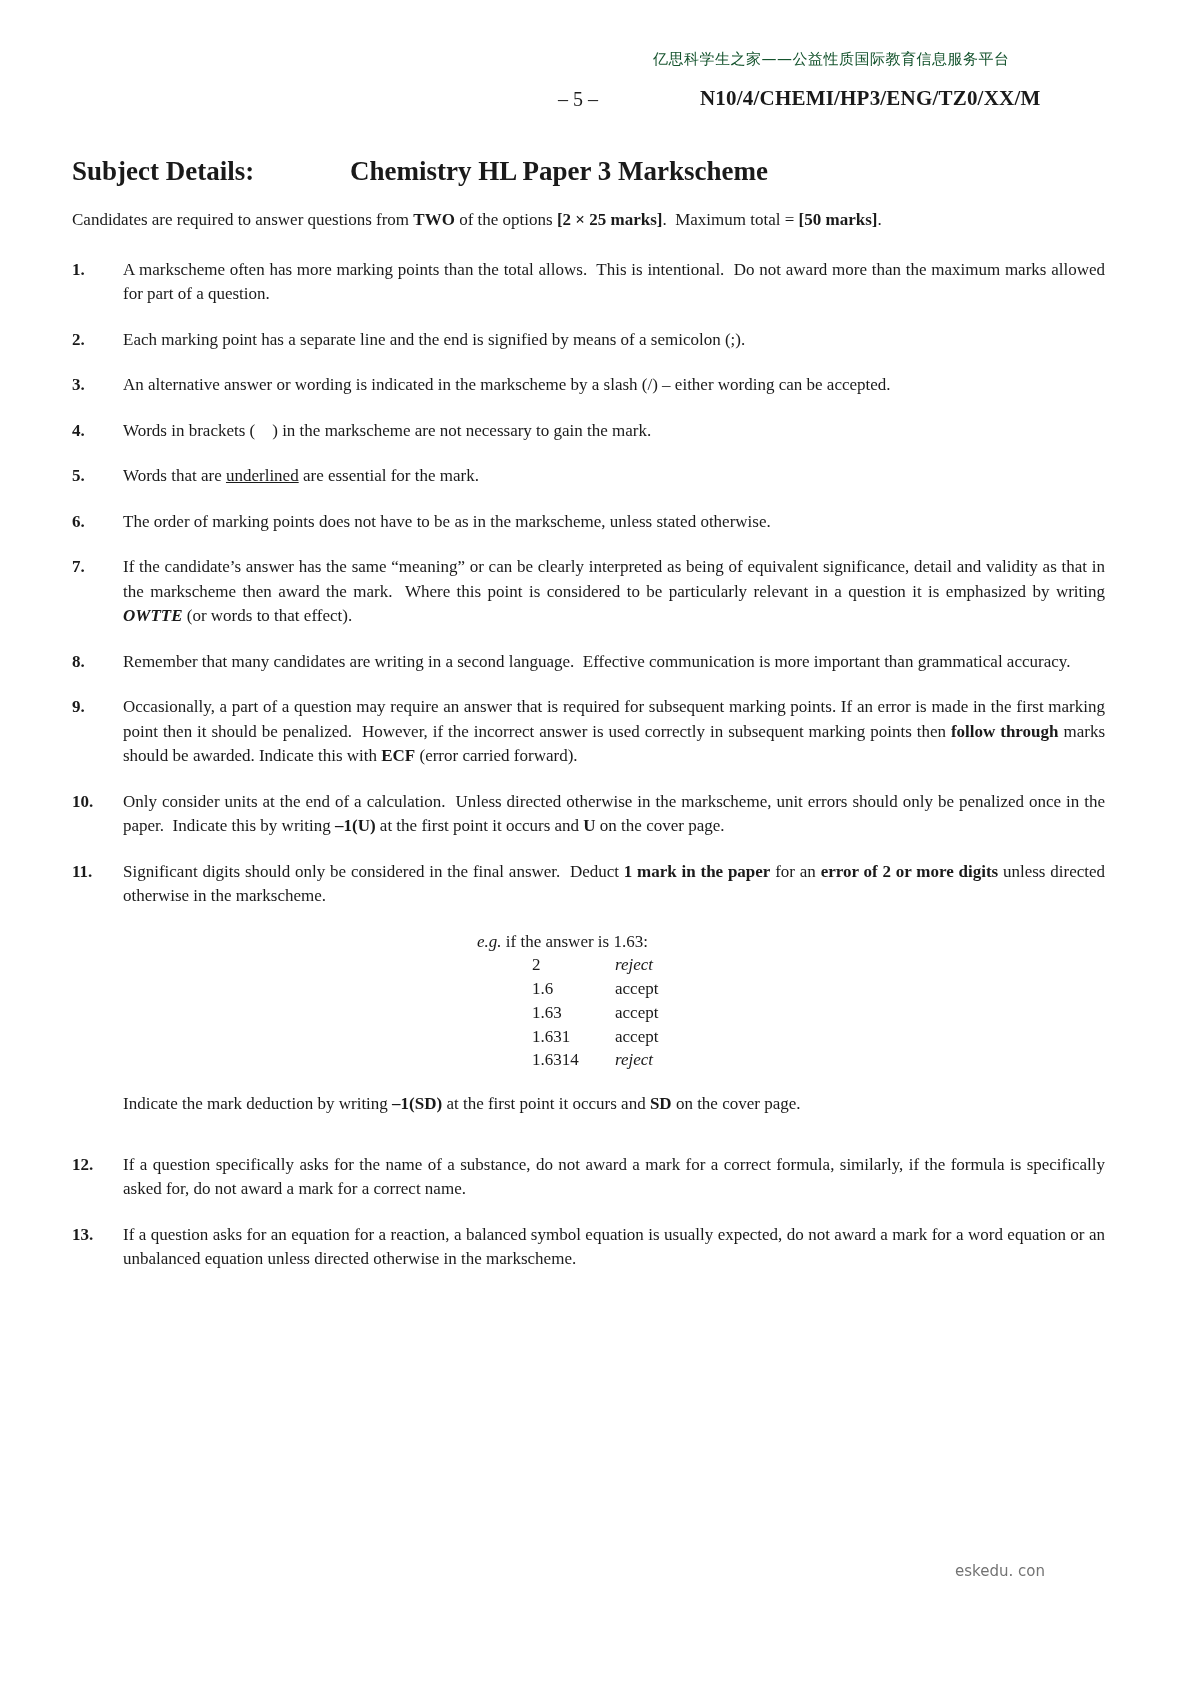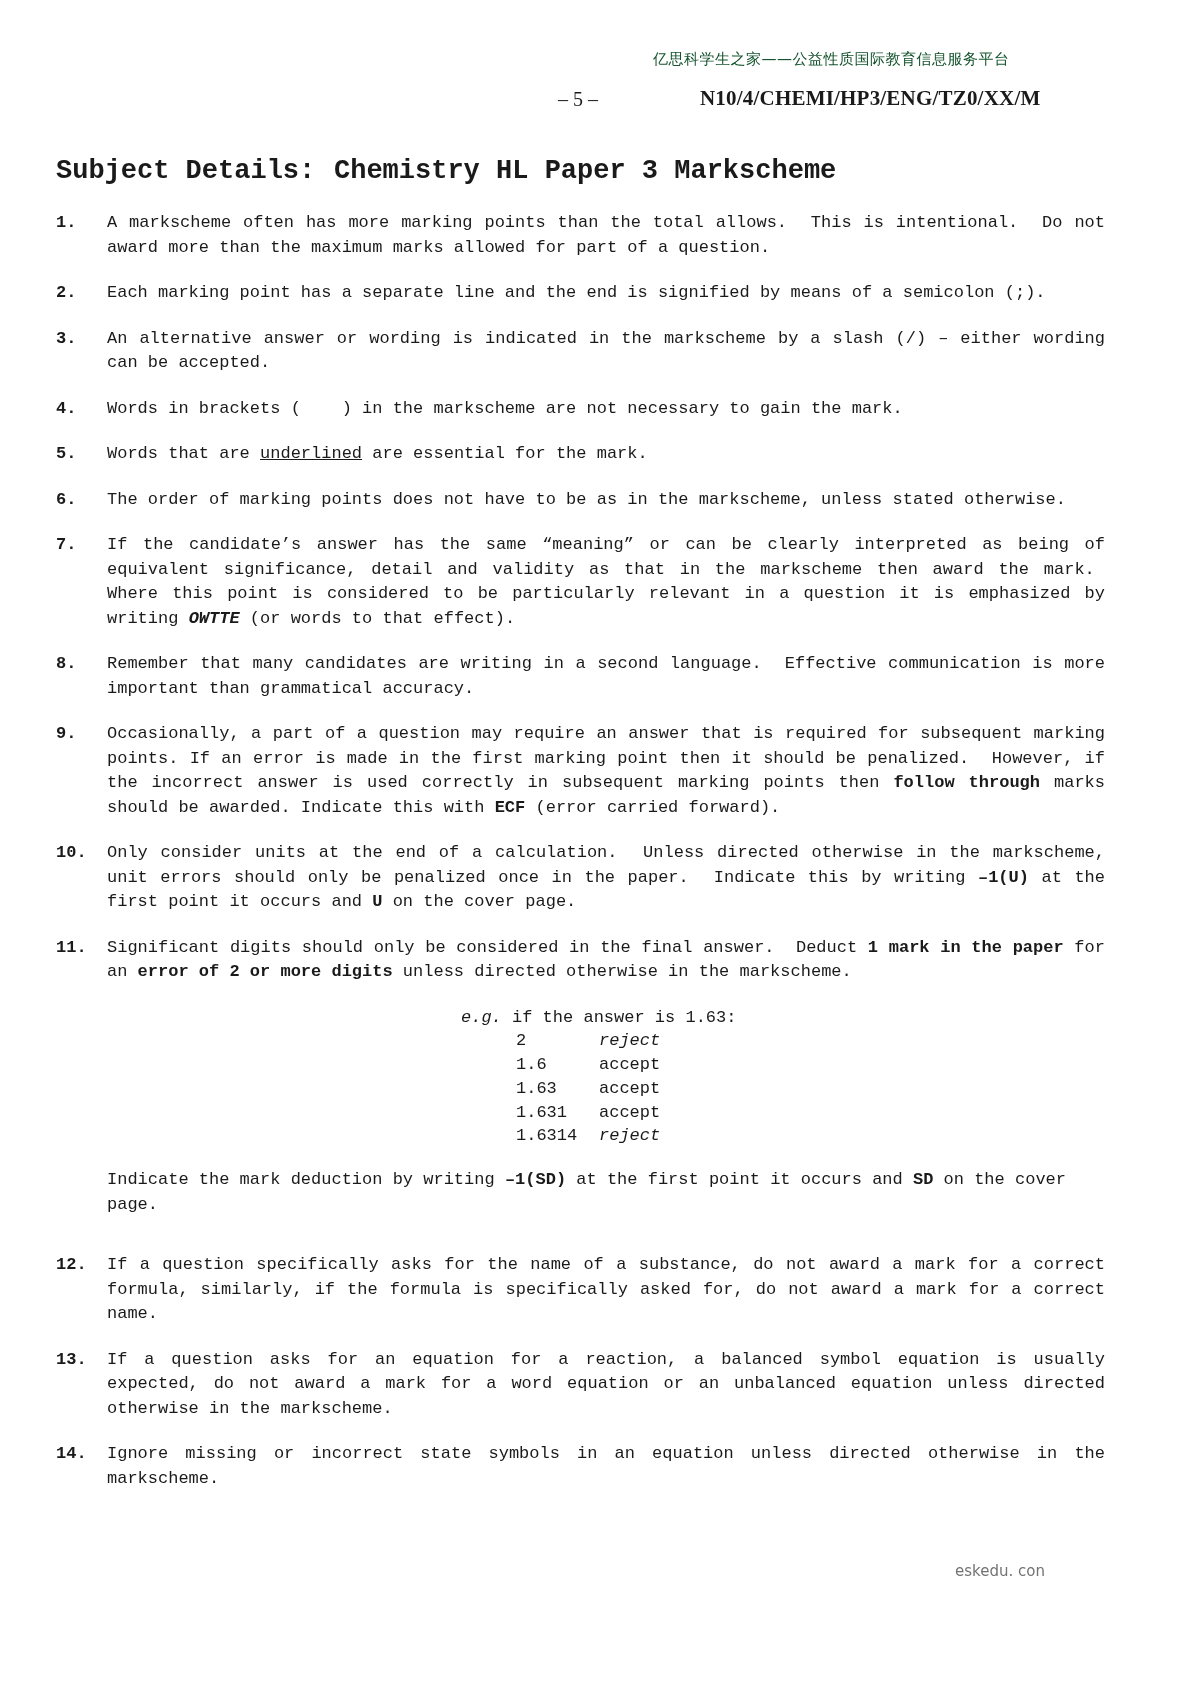--- a/index.html
+++ b/index.html
@@ -25,21 +25,21 @@
   .page-number {
     position: absolute; left: 558px; top: 88px;
     font-size: 20px; white-space: nowrap;
   }
   .paper-code {
     position: absolute; left: 700px; top: 86px;
     font-size: 21px; letter-spacing: 0.2px; white-space: nowrap; font-weight: bold;
   }
 
   
-  .content { padding: 156px 85px 0 56px; font-family: Liberation Mono, monospace; }
+  .content { padding: 156px 85px 0 72px; }
 
   .title-row { display: flex; align-items: baseline; }
   .title-label { font-size: 27px; font-weight: bold; width: 278px; flex: none; }
   .title-text  { font-size: 27px; font-weight: bold; }
 
   .section-heading { font-size: 18px; font-weight: bold; margin-top: 29px; }
 
   .intro { font-size: 17px; line-height: 24.5px; margin-top: 21px; }
 
   .items { margin-top: 25px; }
@@ -67,20 +67,21 @@
 <div class="paper-code">N10/4/CHEMI/HP3/ENG/TZ0/XX/M</div>
 
 <div class="content">
 
   <div class="title-row">
     <span class="title-label">Subject Details:</span>
     <span class="title-text">Chemistry HL Paper 3 Markscheme</span>
   </div>
 
 
+  <p class="intro"><span>Candidates are required to answer questions from </span><span class="b">TWO</span><span> of the options </span><span class="b">[2 × 25 marks]</span><span>.&nbsp; Maximum total = </span><span class="b">[50 marks]</span><span>.</span></p>
 
   <div class="items">
 
     <div class="item">
       <span class="item-num">1.</span>
       <div class="item-body"><span>A markscheme often has more marking points than the total allows.&nbsp; This is intentional.&nbsp; Do not award more than the maximum marks allowed for part of a question.</span></div>
     </div>
 
     <div class="item">
       <span class="item-num">2.</span>
@@ -163,21 +164,17 @@
     <div class="item">
       <span class="item-num">12.</span>
       <div class="item-body"><span>If a question specifically asks for the name of a substance, do not award a mark for a correct formula, similarly, if the formula is specifically asked for, do not award a mark for a correct name.</span></div>
     </div>
 
     <div class="item">
       <span class="item-num">13.</span>
       <div class="item-body"><span>If a question asks for an equation for a reaction, a balanced symbol equation is usually expected, do not award a mark for a word equation or an unbalanced equation unless directed otherwise in the markscheme.</span></div>
     </div>
 
-    <div class="item">
-      <span class="item-num">14.</span>
-      <div class="item-body"><span>Ignore missing or incorrect state symbols in an equation unless directed otherwise in the markscheme.</span></div>
-    </div>
 
   </div>
 </div>
 
 <div class="watermark">eskedu. con</div>
 
 </body></html>

